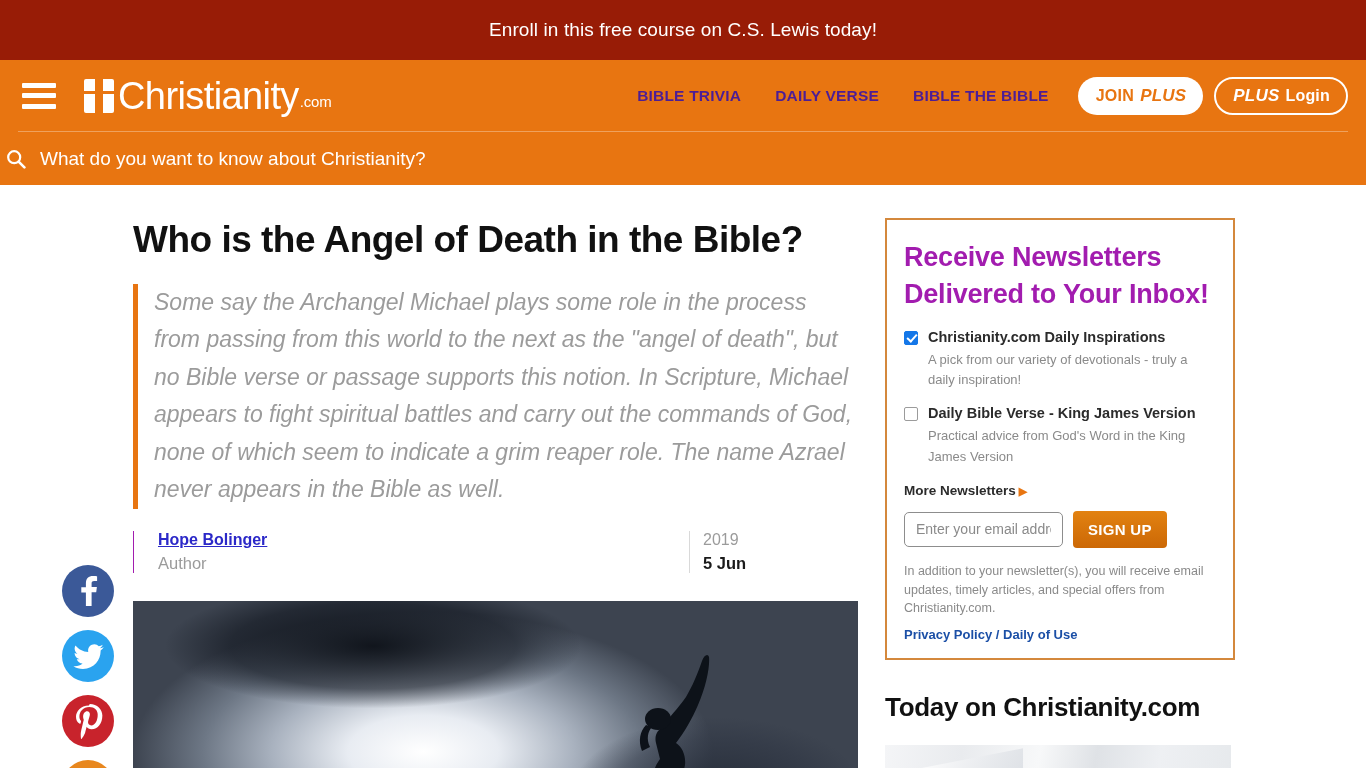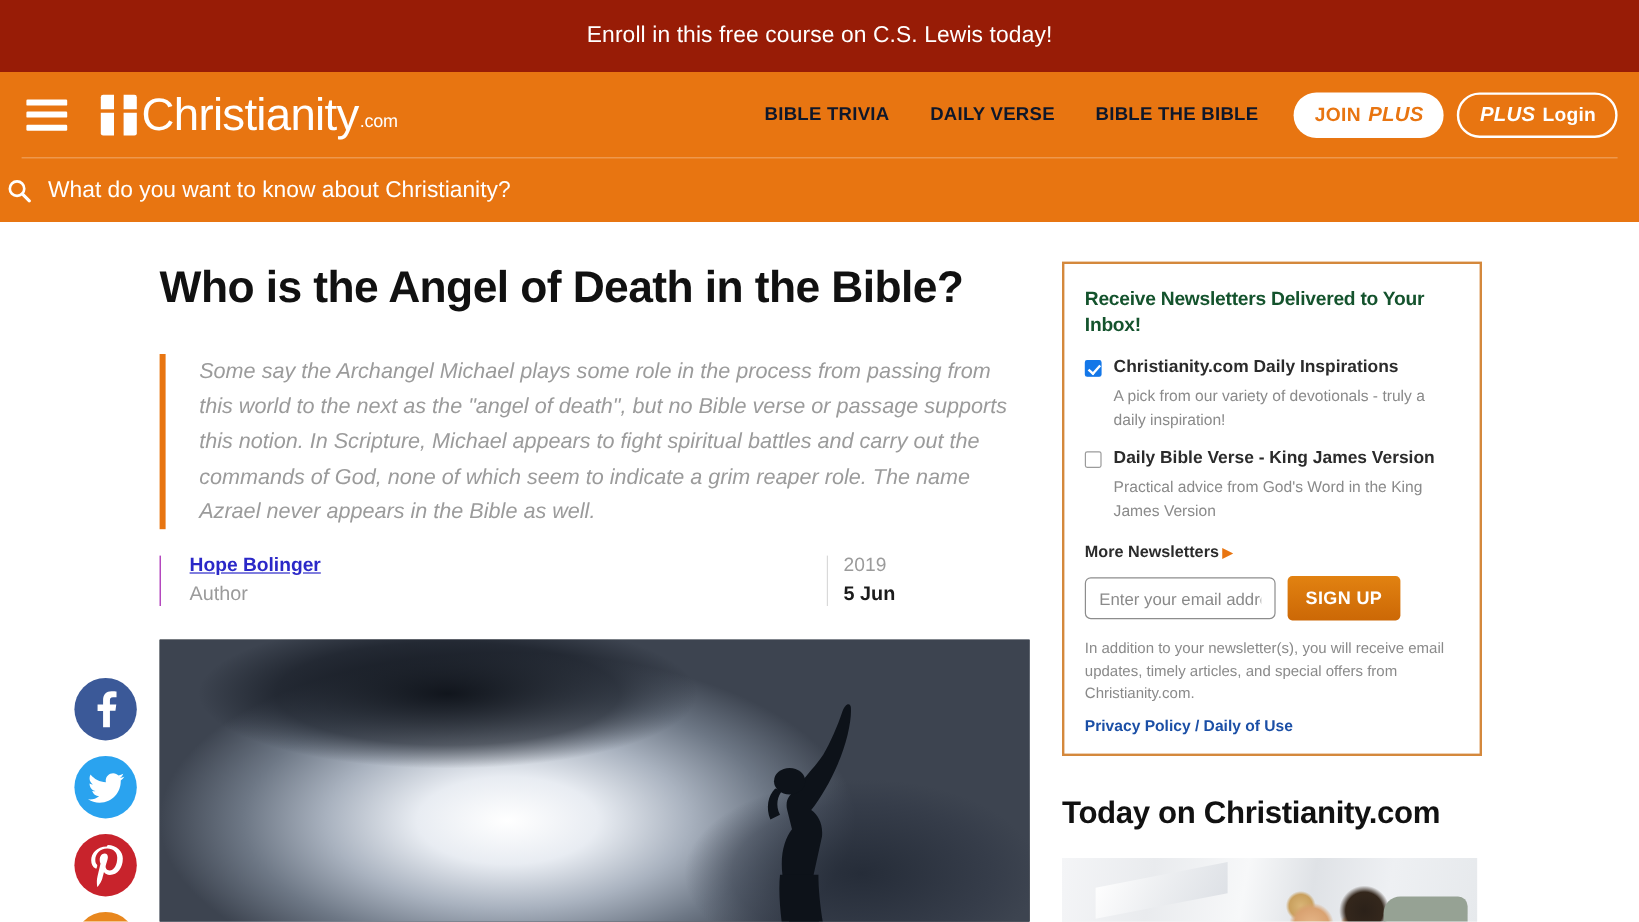--- a/index.html
+++ b/index.html
@@ -93,21 +93,21 @@
     margin-left: 1px;
   }
 
   .header-nav {
     margin-left: auto;
     display: flex;
     align-items: center;
     gap: 0;
   }
   .nav-link {
-    color: #0f172a;
+    color: #4c1d95;
     font-size: 15.5px;
     font-weight: bold;
     letter-spacing: .2px;
     text-decoration: none;
     padding: 0 17px;
     cursor: pointer;
     white-space: nowrap;
   }
   .btn-join {
     background: #ffffff;
@@ -202,25 +202,25 @@
   .article-title {
     font-size: 37px;
     font-weight: bold;
     color: #111111;
     letter-spacing: -.5px;
     line-height: 1.1;
     margin-top: 35px;
   }
   .article-lede {
     border-left: 5px solid #e87511;
-    padding-left: 28px;
-    margin-top: 34px;
+    padding-left: 16px;
+    margin-top: 23px;
     color: #9b9b9b;
     font-style: italic;
-    font-size: 18px;
+    font-size: 23px;
     line-height: 1.63;
   }
   .byline {
     display: flex;
     align-items: flex-start;
     margin-top: 22px;
     height: 52px;
   }
   .byline-author {
     border-left: 1px solid #a21caf;
@@ -292,23 +292,23 @@
     top: 0;
     width: 350px;
   }
   .newsletter-box {
     margin-top: 33px;
     border: 2px solid #d4883c;
     padding: 19px 17px 16px 17px;
     background: #ffffff;
   }
   .newsletter-title {
-    font-size: 16px;
-    font-weight: bold;
-    color: #14532d;
+    font-size: 27px;
+    font-weight: bold;
+    color: #a21caf;
     line-height: 1.38;
     letter-spacing: -.2px;
   }
   .nl-option { display: flex; margin-top: 14px; }
   .nl-option + .nl-option { margin-top: 13px; }
   .nl-check {
     width: 14px; height: 14px;
     flex: 0 0 auto;
     margin-top: 3px;
     margin-right: 10px;

